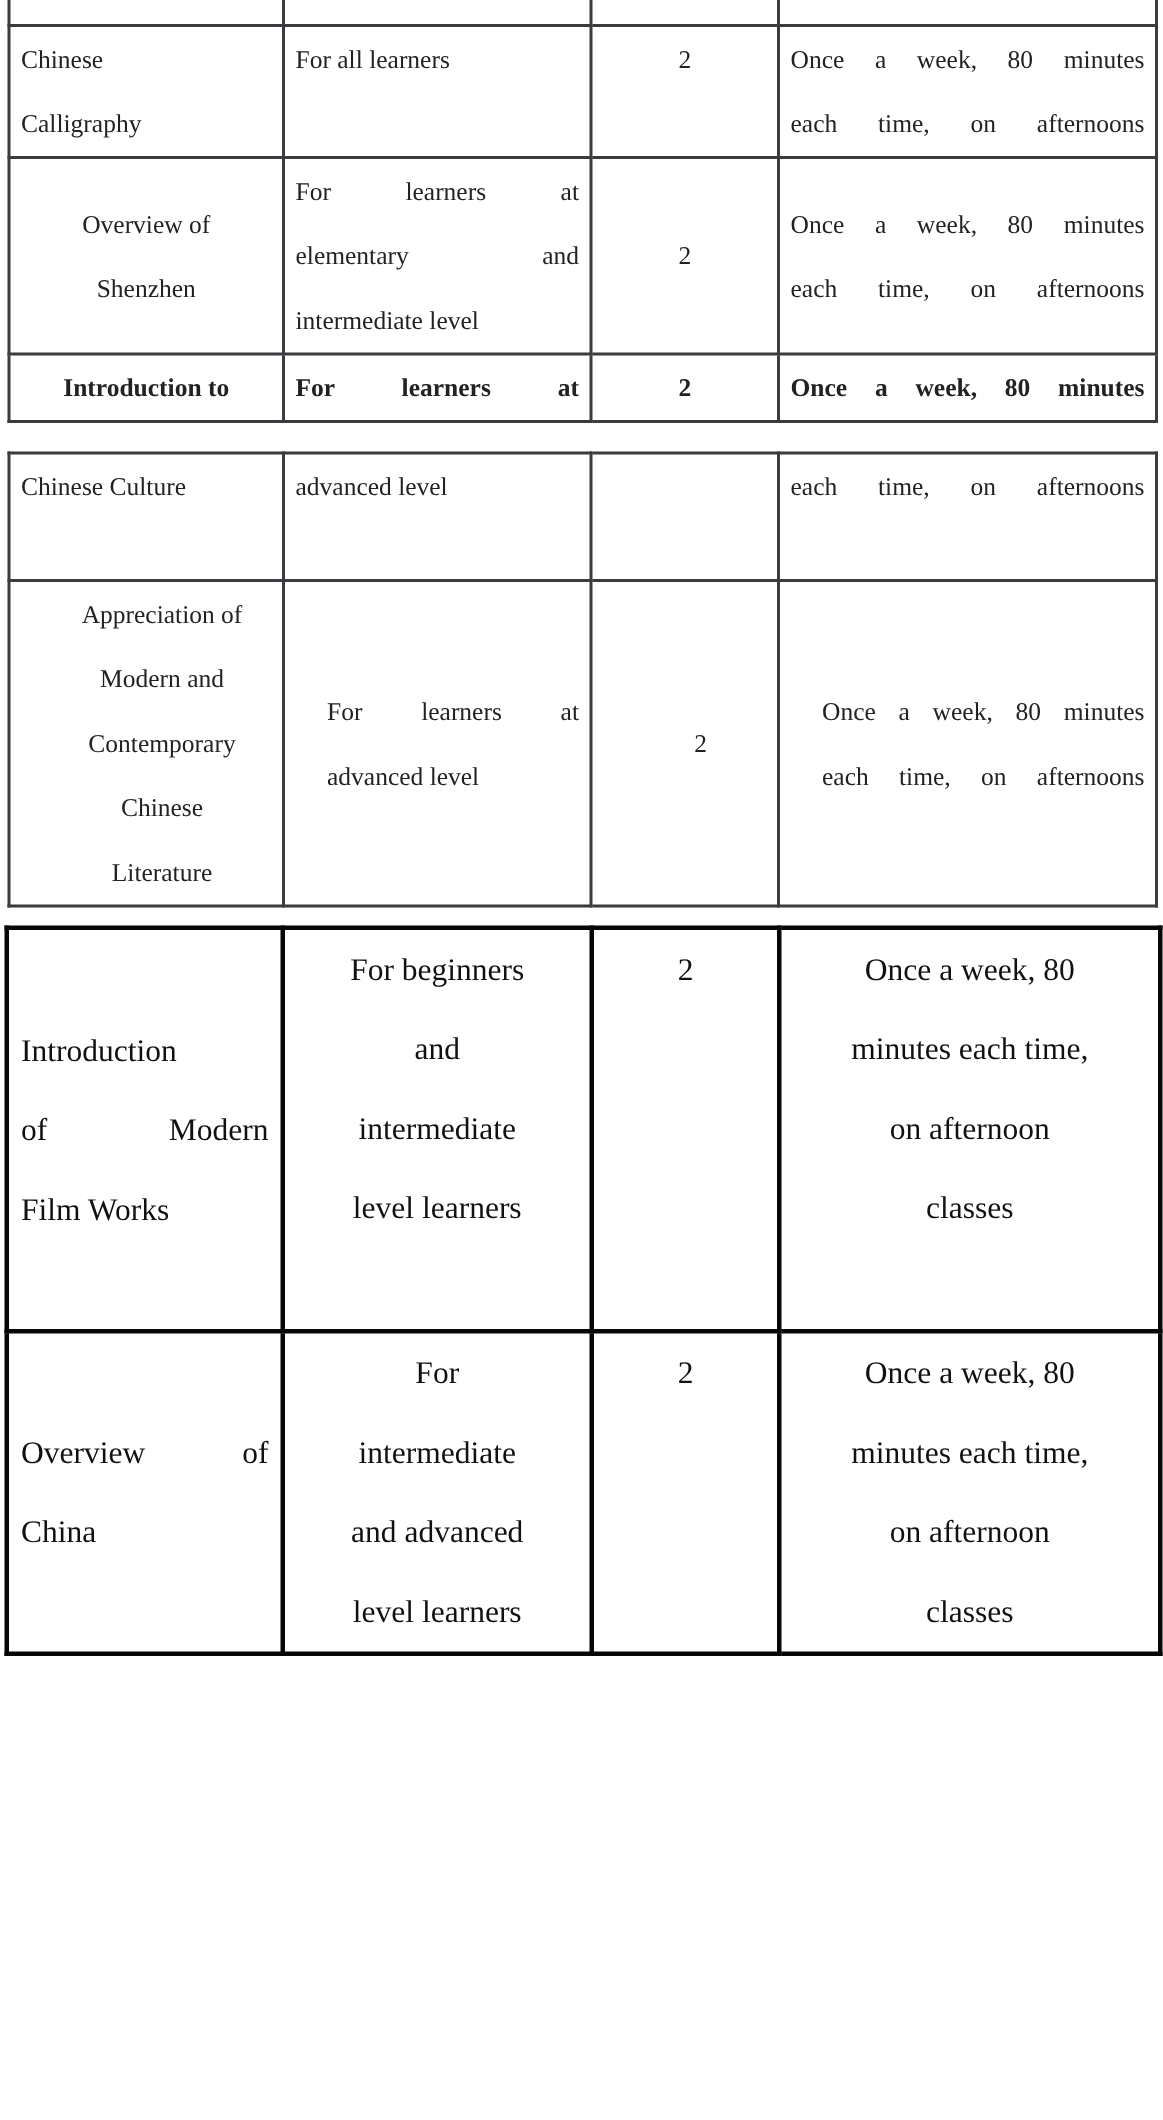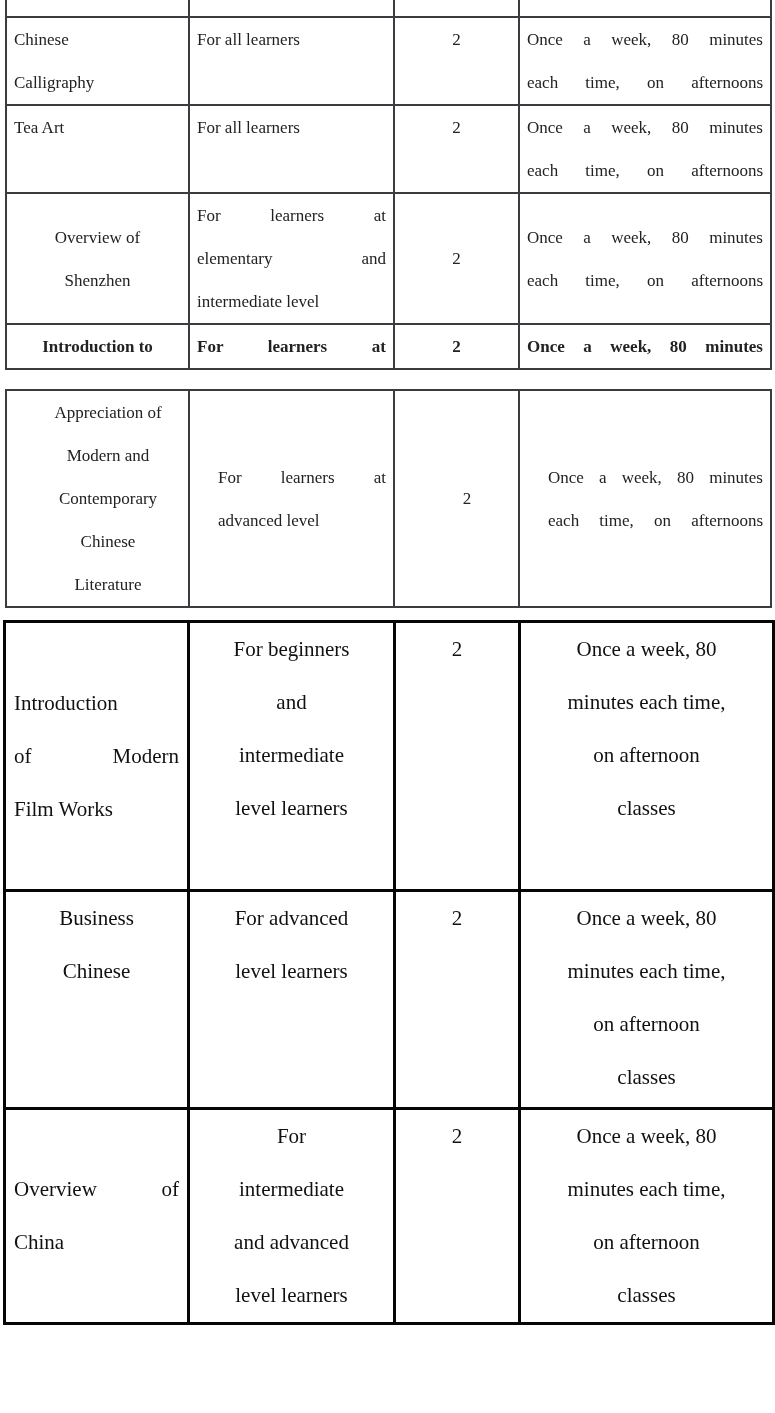--- a/index.html
+++ b/index.html
@@ -101,35 +101,20 @@
             <div class="ln">For all learners</div>
           </td>
       <td class="vt ac">
             <div class="ln">2</div>
           </td>
       <td class="vt aj">
             <div class="ln">Once a week, 80 minutes</div>
             <div class="ln">each time, on afternoons</div>
           </td>
     </tr>
-    <tr class="r2">
-      <td class="vt al">
-            <div class="ln">Tea Art</div>
-          </td>
-      <td class="vt al">
-            <div class="ln">For all learners</div>
-          </td>
-      <td class="vt ac">
-            <div class="ln">2</div>
-          </td>
-      <td class="vt aj">
-            <div class="ln">Once a week, 80 minutes</div>
-            <div class="ln">each time, on afternoons</div>
-          </td>
-    </tr>
     <tr class="r3">
       <td class="vm ac">
             <div class="ln">Overview of</div>
             <div class="ln">Shenzhen</div>
           </td>
       <td class="vt ajl">
             <div class="ln">For learners at</div>
             <div class="ln">elementary and</div>
             <div class="ln">intermediate level</div>
           </td>
@@ -159,20 +144,32 @@
     </table>
 
   <table class="t-light t2">
     <colgroup>
       <col style="width:183px">
         <col style="width:205px">
         <col style="width:125px">
         <col style="width:252px">
     </colgroup>
     <tbody>
+        <tr class="r1">
+      <td class="vt al">
+            <div class="ln">Chinese Culture</div>
+          </td>
+      <td class="vt al">
+            <div class="ln">advanced level</div>
+          </td>
+      <td class="vt ac"></td>
+      <td class="vt aj">
+            <div class="ln">each time, on afternoons</div>
+          </td>
+    </tr>
     <tr class="r2">
       <td class="vm ac">
             <div class="ln">Appreciation of</div>
             <div class="ln">Modern and</div>
             <div class="ln">Contemporary</div>
             <div class="ln">Chinese</div>
             <div class="ln">Literature</div>
           </td>
       <td class="vm ajl">
             <div class="ln">For learners at</div>
@@ -212,39 +209,20 @@
       <td class="vt ac pt14">
             <div class="ln">2</div>
           </td>
       <td class="vt ac pt14">
             <div class="ln">Once a week, 80</div>
             <div class="ln">minutes each time,</div>
             <div class="ln">on afternoon</div>
             <div class="ln">classes</div>
           </td>
     </tr>
-    <tr class="r2">
-      <td class="vt ac pt34">
-            <div class="ln">Business</div>
-            <div class="ln">Chinese</div>
-          </td>
-      <td class="vt ac pt14">
-            <div class="ln">For advanced</div>
-            <div class="ln">level learners</div>
-          </td>
-      <td class="vt ac pt14">
-            <div class="ln">2</div>
-          </td>
-      <td class="vt ac pt14">
-            <div class="ln">Once a week, 80</div>
-            <div class="ln">minutes each time,</div>
-            <div class="ln">on afternoon</div>
-            <div class="ln">classes</div>
-          </td>
-    </tr>
     <tr class="r3">
       <td class="vm ajl">
             <div class="ln">Overview of</div>
             <div class="ln">China</div>
           </td>
       <td class="vt ac pt11">
             <div class="ln">For</div>
             <div class="ln">intermediate</div>
             <div class="ln">and advanced</div>
             <div class="ln">level learners</div>

